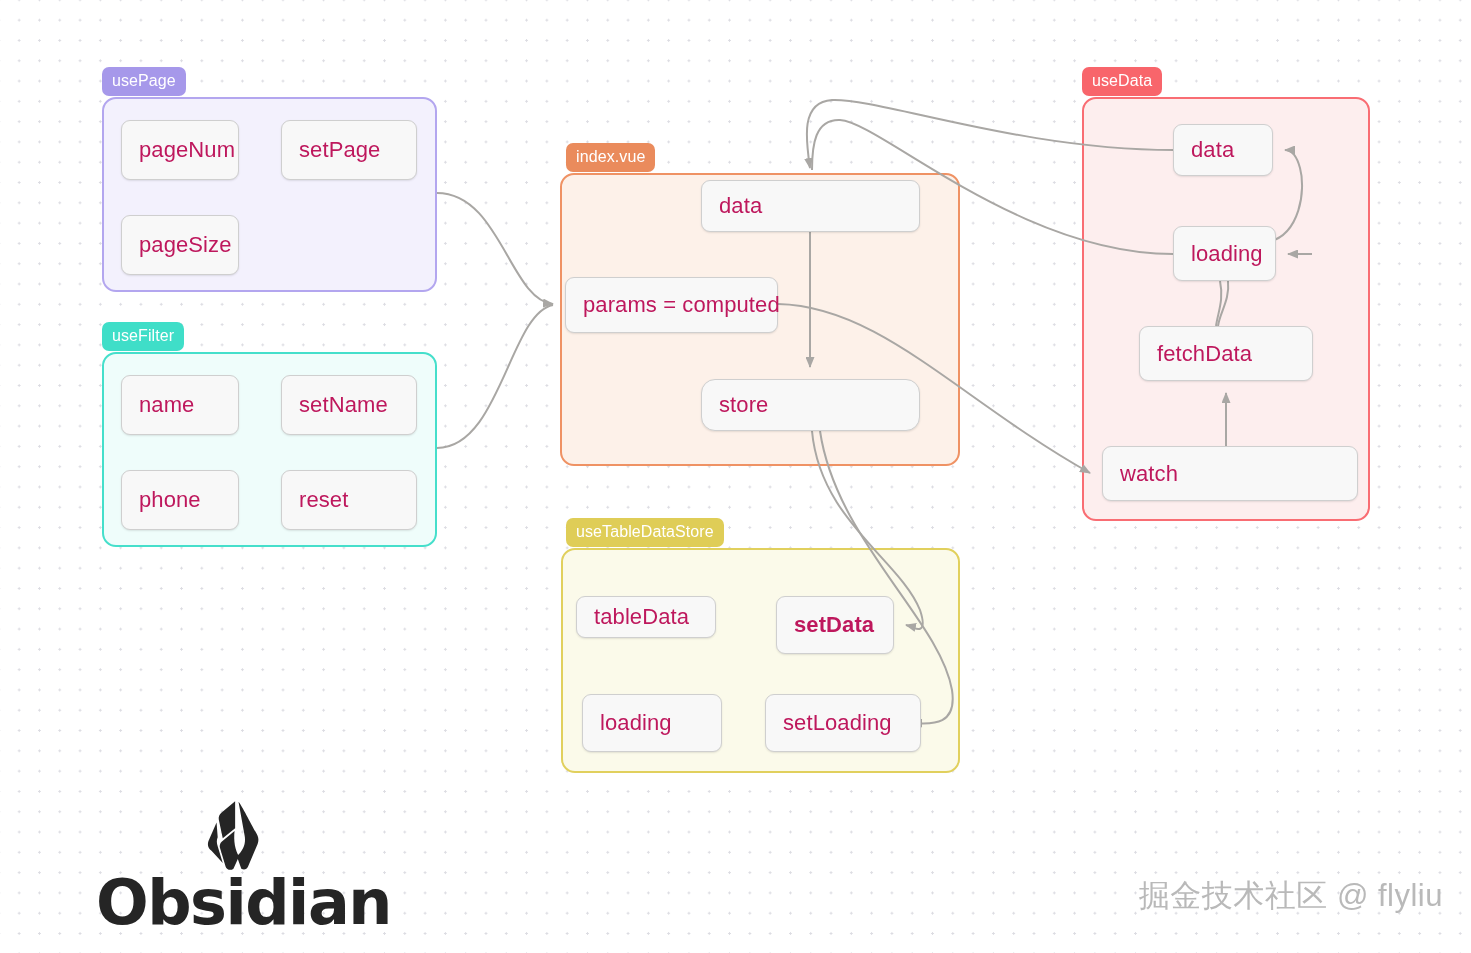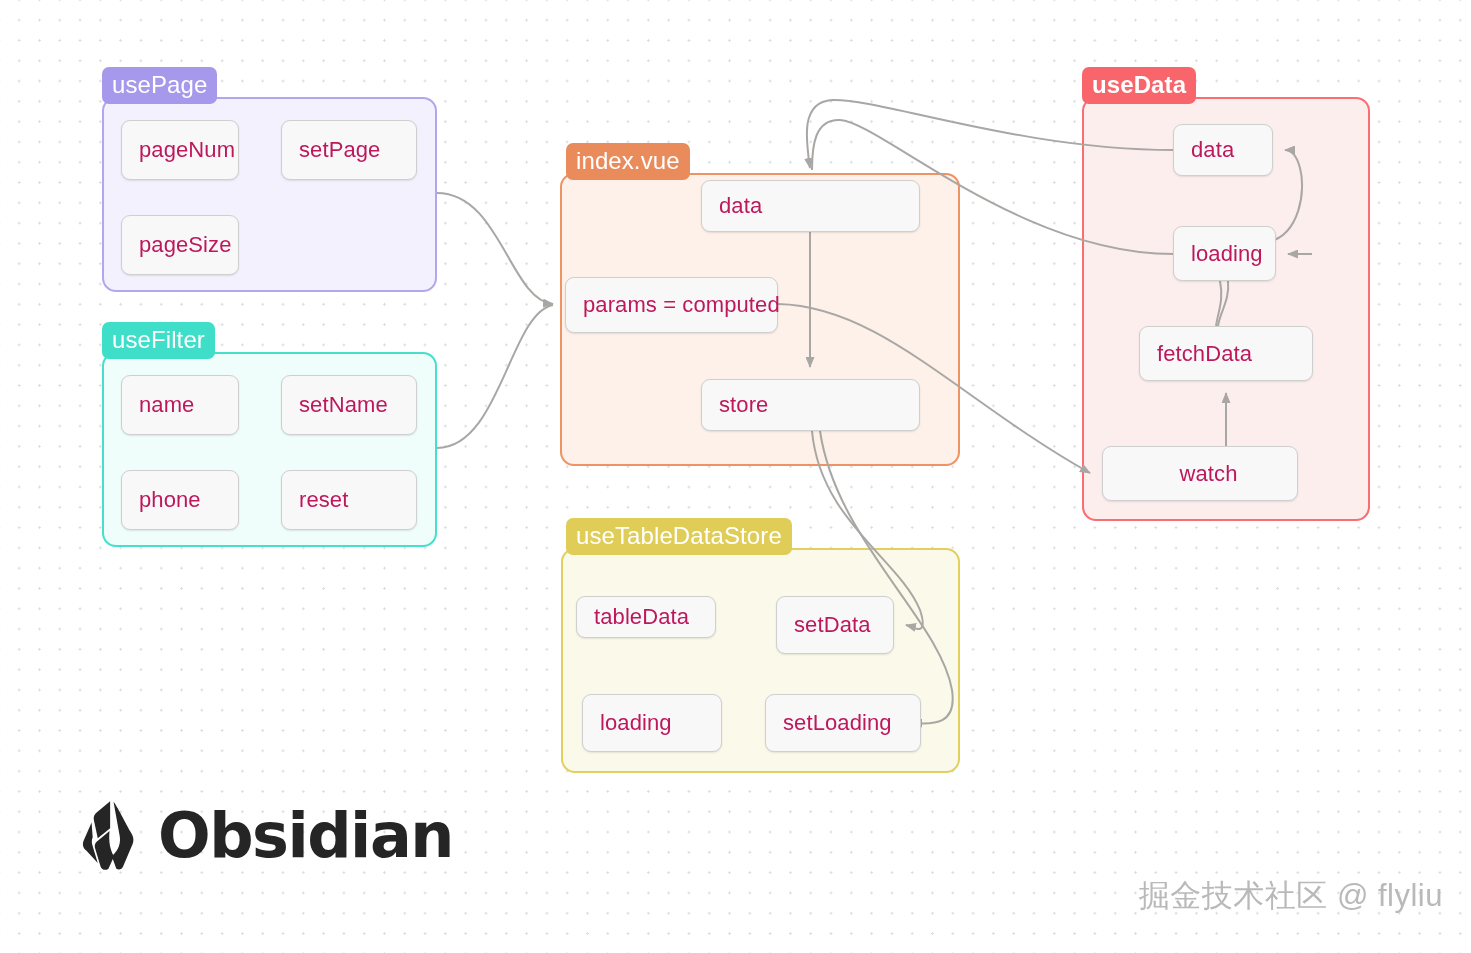--- a/index.html
+++ b/index.html
@@ -38,21 +38,21 @@
     border-radius: 14px;
     box-sizing: border-box;
     border-width: 2px;
     border-style: solid;
     z-index: 2;
   }
   .group-label {
     position: absolute;
     border-radius: 7px;
     color: #ffffff;
-    font-size: 24px;
+    font-size: 16px;
     line-height: 1;
     padding: 6px 10px 7px 10px;
     white-space: nowrap;
     letter-spacing: 0.1px;
     z-index: 6;
   }
 
   
   .node {
     position: absolute;
@@ -74,20 +74,21 @@
   }
 
   
   #obsidian-logo {
     position: absolute;
     left: 78px;
     top: 800px;
     display: flex;
     align-items: center;
     z-index: 8;
+    flex-direction: column;
   }
   #obsidian-wordmark {
     font-family: "DejaVu Sans", sans-serif;
     font-size: 62px;
     font-weight: bold;
     color: #252525;
     letter-spacing: -1.5px;
     margin-left: 18px;
     line-height: 1;
   }
@@ -148,21 +149,21 @@
   <div class="group" style="left:102px;top:97px;width:335px;height:195px;background:#f3f1fd;border-color:#b3a6ef;"></div>
   <div class="group" style="left:102px;top:352px;width:335px;height:195px;background:#effdfb;border-color:#45dfcb;"></div>
   <div class="group" style="left:560px;top:173px;width:400px;height:293px;background:#fdf1e9;border-color:#ef9264;"></div>
   <div class="group" style="left:561px;top:548px;width:399px;height:225px;background:#fbfaea;border-color:#e1d05d;"></div>
   <div class="group" style="left:1082px;top:97px;width:288px;height:424px;background:#fdeeee;border-color:#f96d73;"></div>
 
   <div class="group-label" style="left:102px;top:67px;background:#a698ea;">usePage</div>
   <div class="group-label" style="left:102px;top:322px;background:#3fdec8;">useFilter</div>
   <div class="group-label" style="left:566px;top:143px;background:#ea8b5c;text-align:right;">index.vue</div>
   <div class="group-label" style="left:566px;top:518px;background:#dfcd57;">useTableDataStore</div>
-  <div class="group-label" style="left:1082px;top:67px;background:#f8656b;font-weight:bold;">useData</div>
+  <div class="group-label" style="left:1082px;top:67px;background:#f8656b;">useData</div>
 
   <div class="node" style="left:121px;top:120px;width:118px;height:60px;">
     <span class="node-label">pageNum</span>
   </div>
   <div class="node" style="left:281px;top:120px;width:136px;height:60px;">
     <span class="node-label">setPage</span>
   </div>
   <div class="node" style="left:121px;top:215px;width:118px;height:60px;">
     <span class="node-label">pageSize</span>
   </div>
@@ -179,47 +180,47 @@
   <div class="node" style="left:281px;top:470px;width:136px;height:60px;">
     <span class="node-label">reset</span>
   </div>
 
   <div class="node" style="left:701px;top:180px;width:219px;height:52px;">
     <span class="node-label">data</span>
   </div>
   <div class="node" style="left:565px;top:277px;width:213px;height:56px;">
     <span class="node-label">params = computed</span>
   </div>
-  <div class="node" style="left:701px;top:379px;width:219px;height:52px;">
+  <div class="node" style="left:701px;top:379px;width:219px;height:52px;border-radius:14px;">
     <span class="node-label">store</span>
   </div>
 
   <div class="node" style="left:576px;top:596px;width:140px;height:42px;">
     <span class="node-label">tableData</span>
   </div>
-  <div class="node" style="left:776px;top:596px;width:118px;height:58px;">
+  <div class="node" style="left:776px;top:596px;width:118px;height:58px;font-weight:bold;">
     <span class="node-label">setData</span>
   </div>
   <div class="node" style="left:582px;top:694px;width:140px;height:58px;">
     <span class="node-label">loading</span>
   </div>
   <div class="node" style="left:765px;top:694px;width:156px;height:58px;">
     <span class="node-label">setLoading</span>
   </div>
 
   <div class="node" style="left:1173px;top:124px;width:100px;height:52px;">
     <span class="node-label">data</span>
   </div>
   <div class="node" style="left:1173px;top:226px;width:103px;height:55px;">
     <span class="node-label">loading</span>
   </div>
   <div class="node" style="left:1139px;top:326px;width:174px;height:55px;">
     <span class="node-label">fetchData</span>
   </div>
-  <div class="node" style="left:1102px;top:446px;width:196px;height:55px;justify-content:center;">
+  <div class="node" style="left:1102px;top:446px;width:256px;height:55px;">
     <span class="node-label">watch</span>
   </div>
 
   <div id="obsidian-logo">
     <svg width="62" height="72" viewBox="0 0 110 128">
       <g fill="#252525">
         <path d="M63,3 C68,8 86,44 93,56 C98,64 100,70 97,78 L80,118 C78,123 73,125 68,122 L60,100 C73,88 76,76 74,64 L63,3 Z"></path>
         <path d="M57,2 L33,22 C29,25 27,30 28,35 L35,68 L57,50 L57,2 Z"></path>
         <path d="M56,55 L33,74 C30,77 29,81 30,85 L40,118 C42,124 49,126 54,122 L64,100 C57,90 54,72 56,55 Z"></path>
         <path d="M24,40 L10,72 C7,79 9,86 15,90 L35,112 L26,82 C24,76 24,71 26,66 L24,40 Z"></path>

